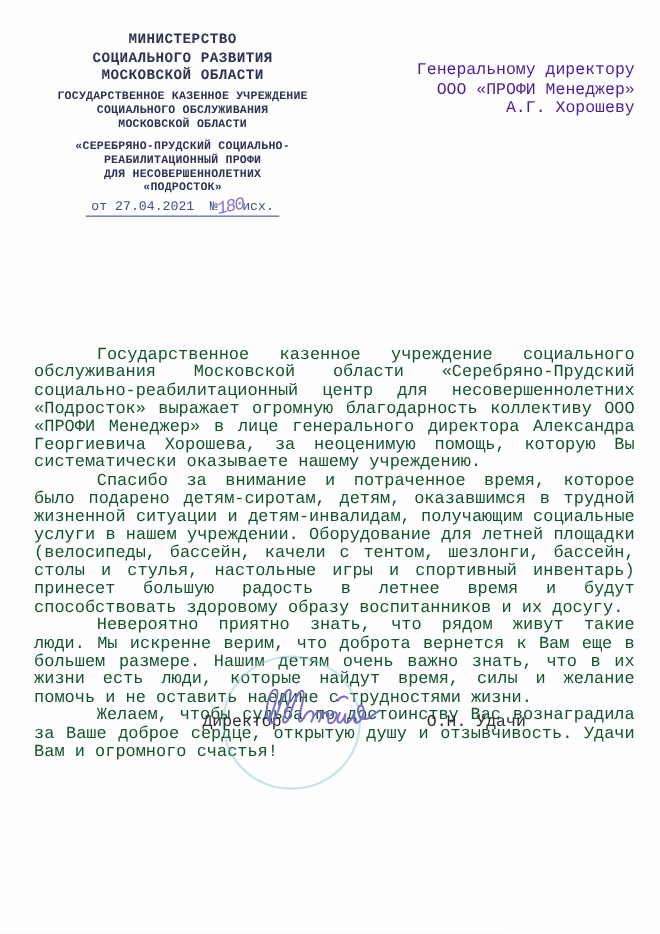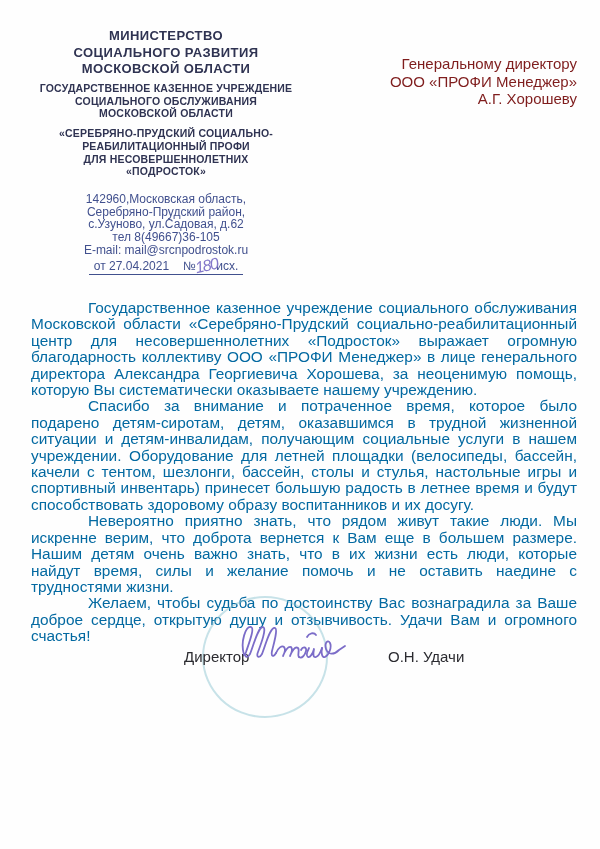--- a/index.html
+++ b/index.html
@@ -1,21 +1,21 @@
 <!DOCTYPE html>
 <html lang="ru" style="--header_navy: #2f3352; --address_blue: #41508e; --ink_violet: #8377c9; --stamp_teal: #86c2cf;"><head>
 <meta charset="utf-8">
 <style>
   html,body{margin:0;padding:0;background:#e8e8e8;}
   .page{
     position:relative;
     width:600px;height:849px;
     margin:0 auto;
     background:#fefefe;
-    font-family:Liberation Sans, sans-serif;
+    font-family:Liberation Mono, monospace;
     color:#2e2e33;
     overflow:hidden;
   }
   
   .letterhead{
     position:absolute;left:30px;top:28px;width:272px;
     text-align:center;
   }
   .ministry{
     font-size:13px;font-weight:bold;line-height:16.5px;
@@ -59,28 +59,28 @@
     letter-spacing:-1.5px;
     color:var(--ink_violet);
     transform:rotate(-12deg) translateY(1px);
     margin:0 -1px;
   }
   
   .recipient{
     position:absolute;top:55px;right:23px;
     text-align:right;
     font-size:15px;line-height:17.6px;
-    color:#7f1d1d;
+    color:#4c1d95;
   }
   
   .letter-body{
-    position:absolute;left:31px;top:300px;width:546px;
+    position:absolute;left:31px;top:314px;width:546px;
     font-size:15.4px;line-height:16.4px;
     text-align:justify;
-    color:#0369a1;
+    color:#14532d;
   }
   .letter-body p{margin:0;text-indent:57px;}
   
   .stamp-circle{
     position:absolute;left:202px;top:596px;
     width:122px;height:118px;
     border:2px solid var(--stamp_teal);
     border-radius:50%;
     opacity:.45;
   }
@@ -112,27 +112,20 @@
       <div>ГОСУДАРСТВЕННОЕ КАЗЕННОЕ УЧРЕЖДЕНИЕ</div>
       <div>СОЦИАЛЬНОГО ОБСЛУЖИВАНИЯ</div>
       <div>МОСКОВСКОЙ ОБЛАСТИ</div>
     </div>
     <div class="center-name">
       <div>«СЕРЕБРЯНО-ПРУДСКИЙ СОЦИАЛЬНО-</div>
       <div>РЕАБИЛИТАЦИОННЫЙ ПРОФИ</div>
       <div>ДЛЯ НЕСОВЕРШЕННОЛЕТНИХ</div>
       <div>«ПОДРОСТОК»</div>
     </div>
-    <div class="address">
-      <div>142960,Московская область,</div>
-      <div>Серебряно-Прудский район,</div>
-      <div>с.Узуново, ул.Садовая, д.62</div>
-      <div>тел 8(49667)36-105</div>
-      <div>E-mail: mail@srcnpodrostok.ru</div>
-    </div>
     <div class="ref-line">
       <span class="ref-underline">
         <span>от 27.04.2021</span><span class="ref-gap"></span><span>№</span><span class="hand-number">180</span><span>исх.</span>
       </span>
     </div>
   </header>
 
   <div class="recipient">
     <div>Генеральному директору</div>
     <div>ООО «ПРОФИ Менеджер»</div>

